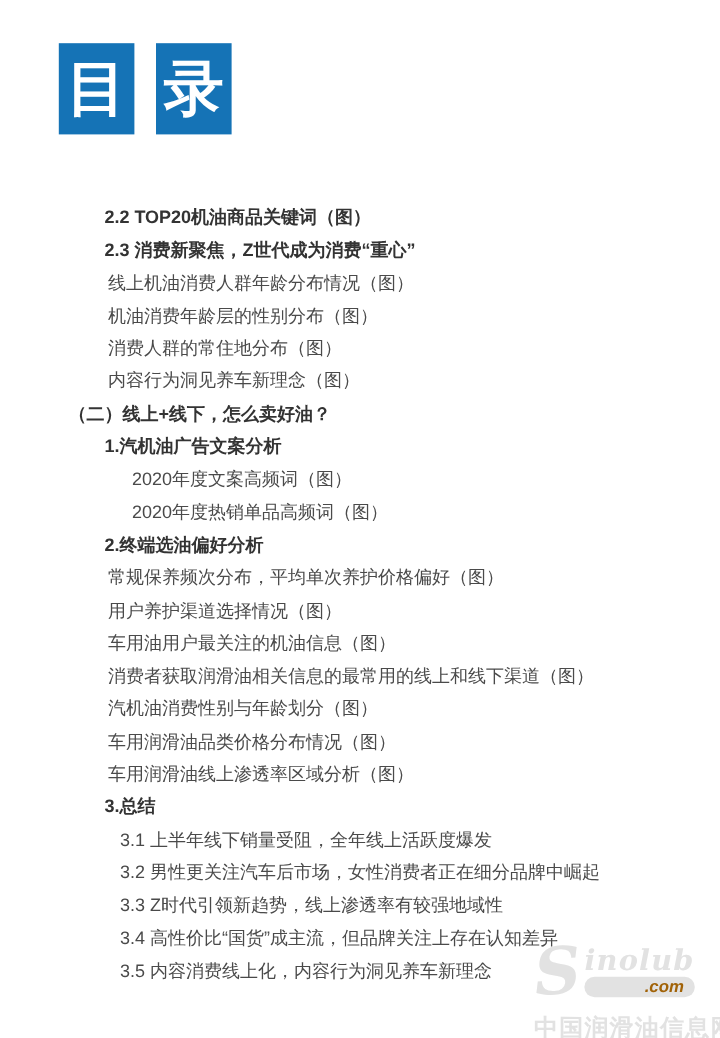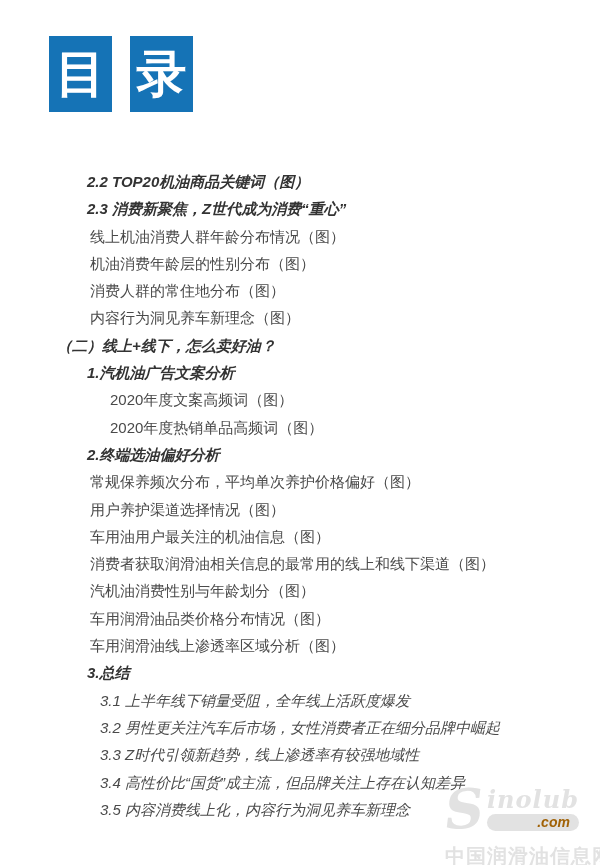--- a/index.html
+++ b/index.html
@@ -23,24 +23,24 @@
   }
 
   
   .toc { position: absolute; left: 0; top: 168px; width: 600px; }
   .toc-item {
     line-height: 27.3px;
     font-size: 15px;
     color: var(--text-regular, #4a4a4a);
     white-space: nowrap;
   }
-  .toc-item.bold { font-weight: bold; color: var(--text-bold, #333333); font-style: italic; }
+  .toc-item.bold { font-weight: bold; color: var(--text-bold, #333333); }
   .lvl-1  { padding-left: 57px;  }
   .lvl-2  { padding-left: 87px;  }
-  .lvl-2b { padding-left: 100px; font-style: italic; }
+  .lvl-2b { padding-left: 100px; }
   .lvl-3  { padding-left: 90px; }
   .lvl-4  { padding-left: 110px; }
 
   
   .watermark { position: absolute; left: 445px; top: 784px; width: 152px; color: var(--wm, #e2e2e2); }
   .wm-top { display: flex; align-items: flex-start; }
   .wm-s {
     font-family: "DejaVu Serif", serif;
     font-style: italic; font-weight: bold;
     font-size: 54px; line-height: 50px;

